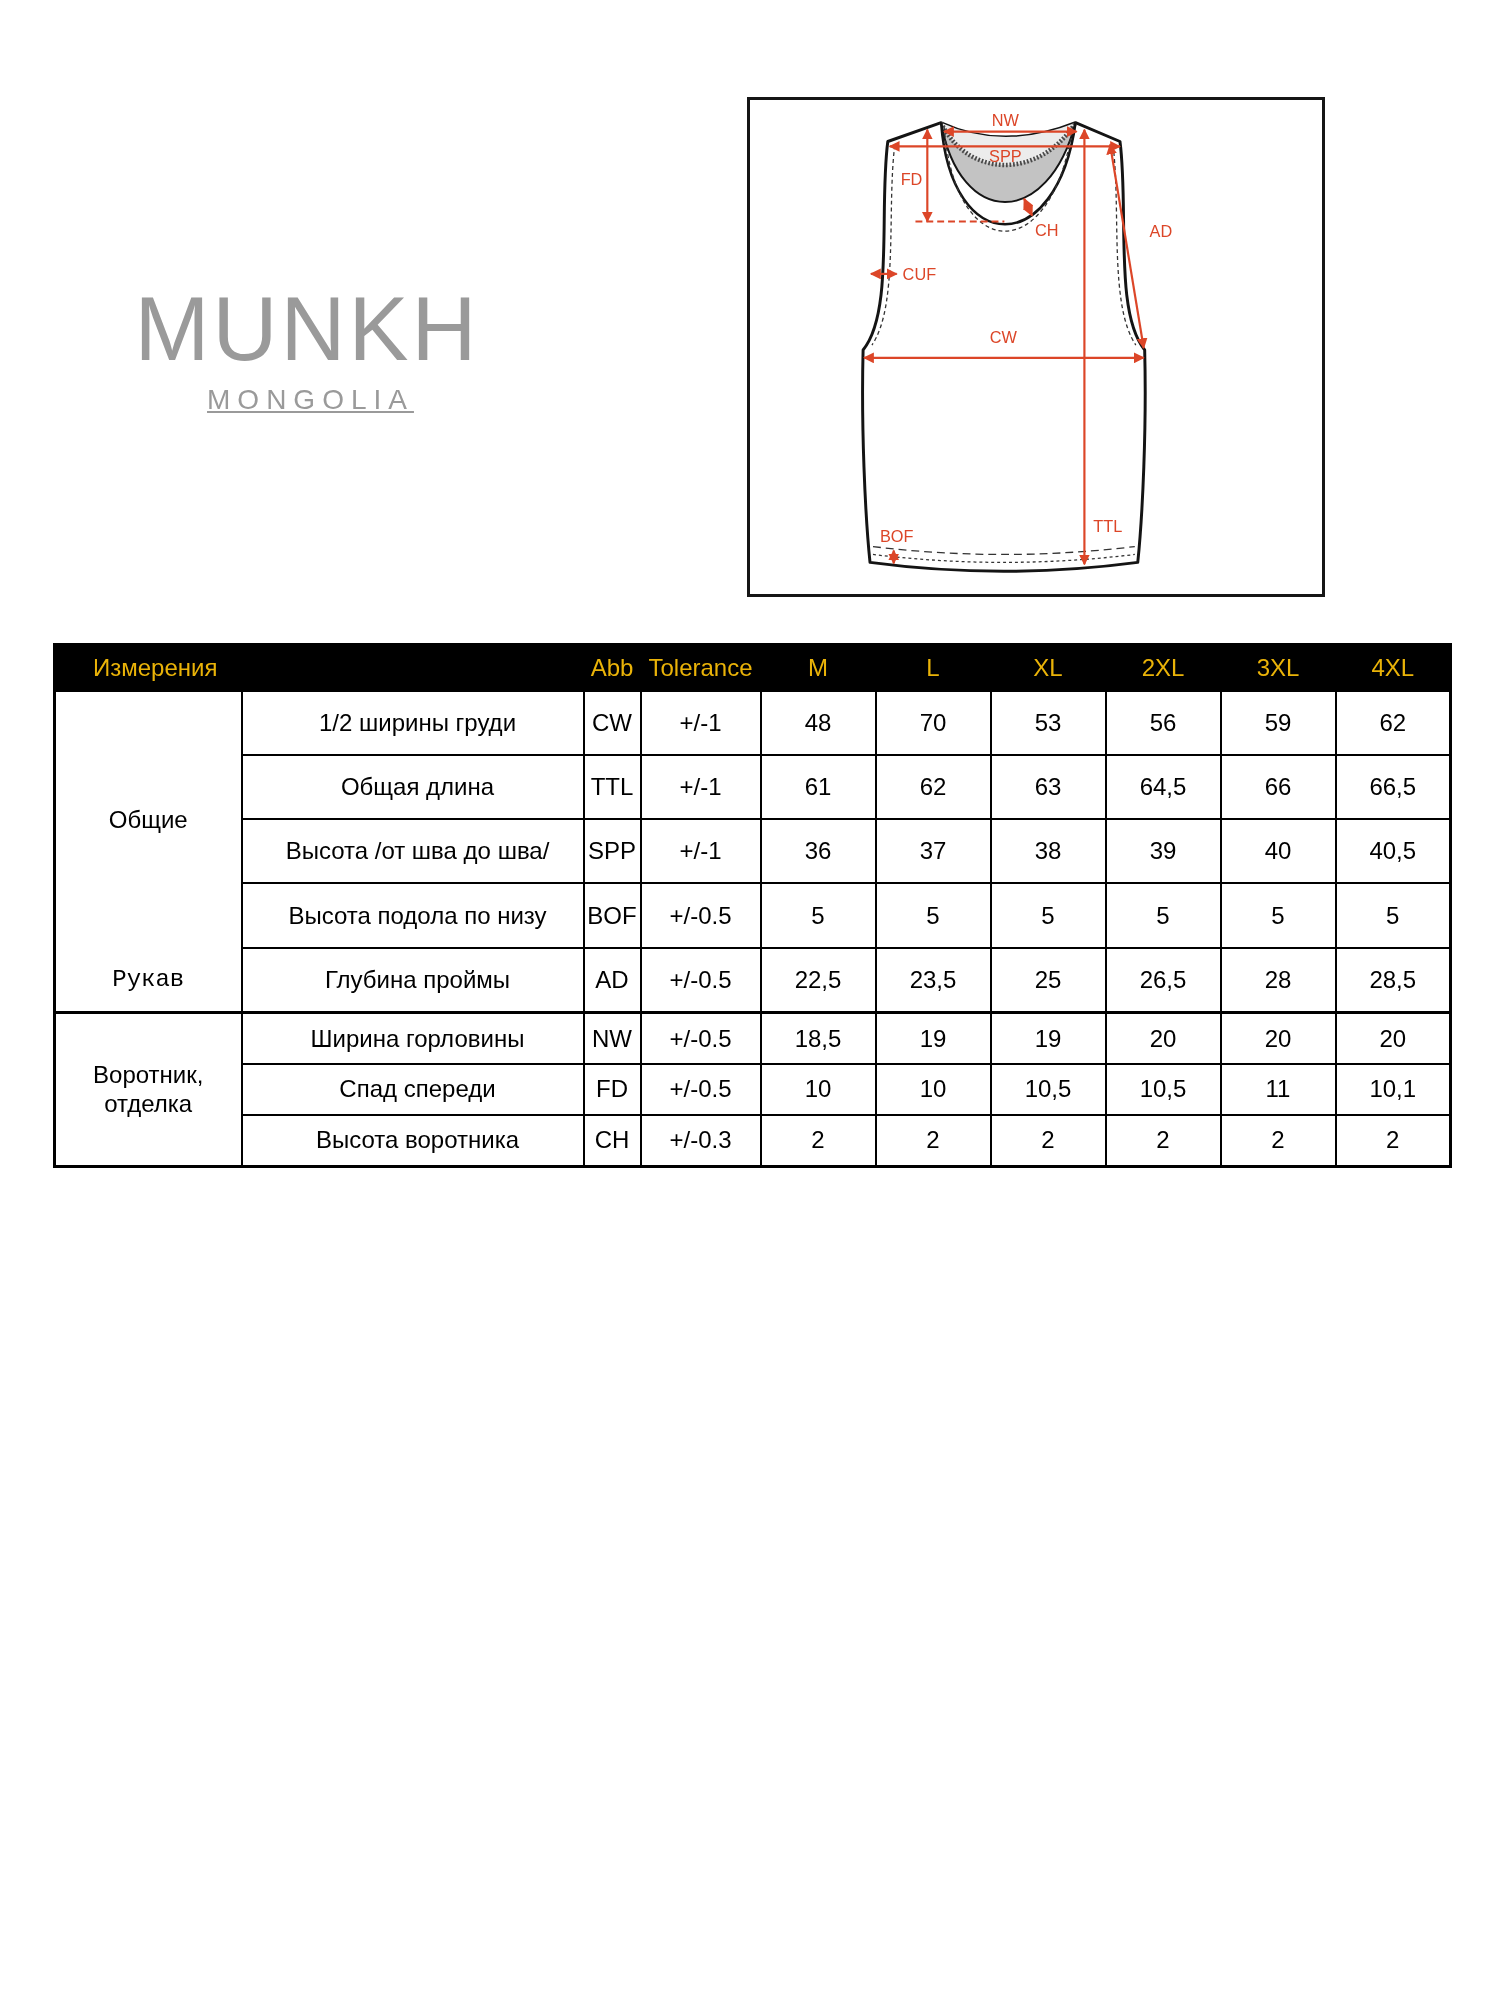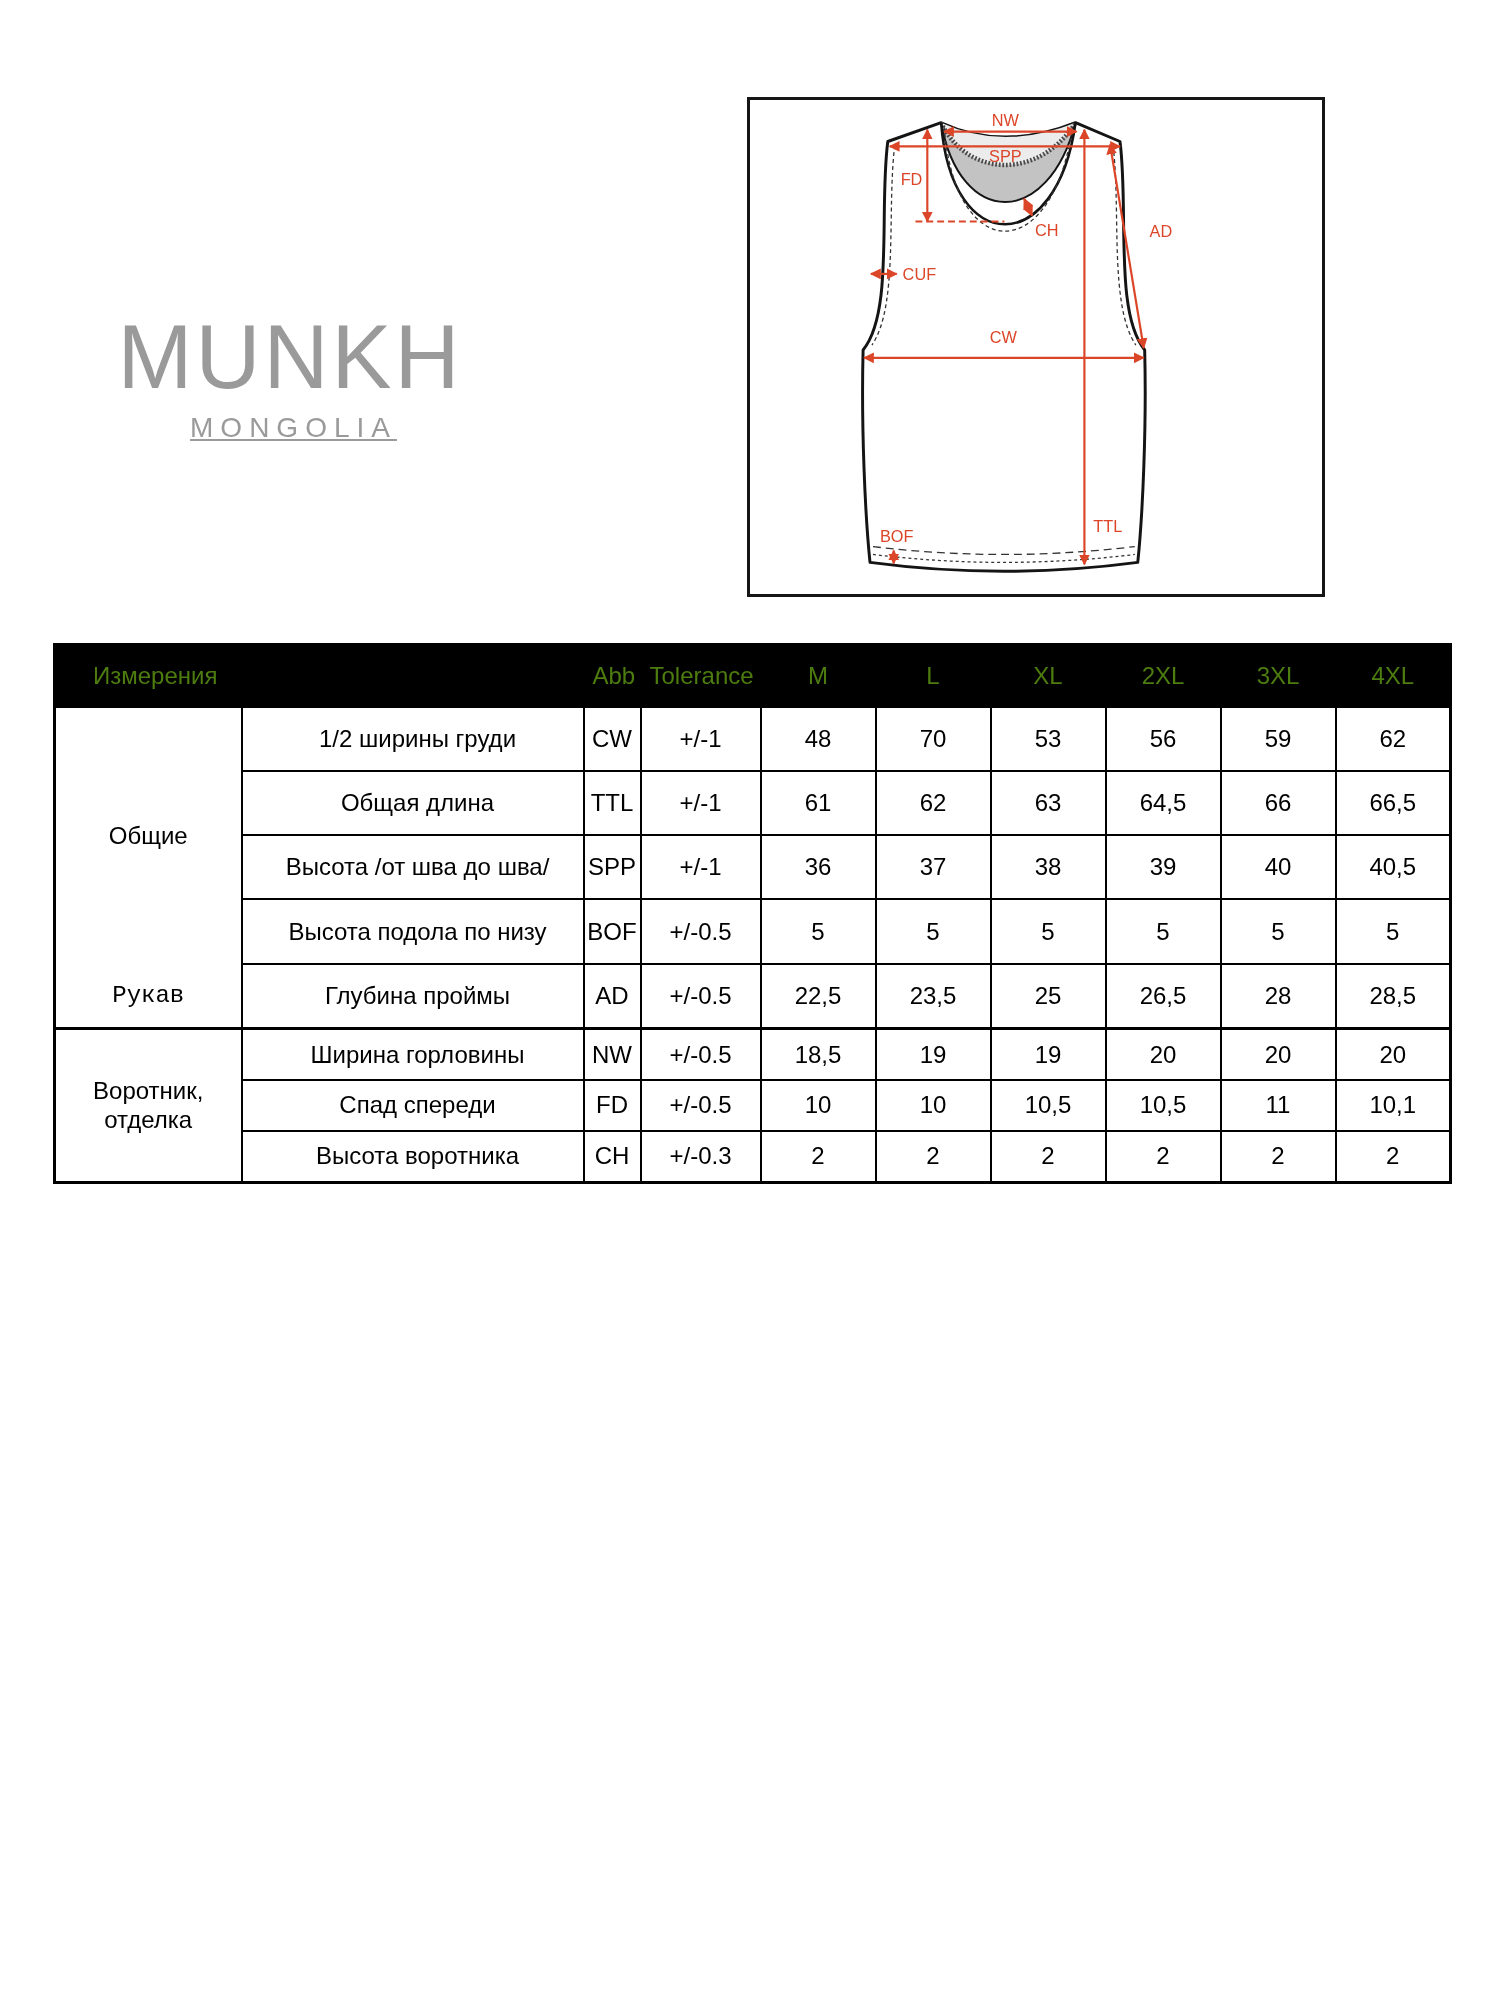--- a/index.html
+++ b/index.html
@@ -1,33 +1,33 @@
 <!DOCTYPE html>
 <html><head>
 <meta charset="utf-8">
 <style>
   html,body{margin:0;padding:0;background:#fff;}
   body{width:1500px;height:2000px;position:relative;font-family:"Liberation Sans",sans-serif;color:#000;}
   .page{position:absolute;inset:0;background:#fff;overflow:hidden;}
 
   
-  .logo{position:absolute;left:109px;top:284px;width:362px;text-align:center;color:#9a9a9a;margin-top:28px;}
+  .logo{position:absolute;left:126px;top:284px;width:362px;text-align:center;color:#9a9a9a;}
   .logo-brand{font-size:90px;line-height:1.0;letter-spacing:3px;font-weight:400;}
   .logo-country{font-size:28px;letter-spacing:7px;margin-top:10px;margin-left:7px;text-decoration:underline;}
 
   
   .diagram{position:absolute;left:747px;top:97px;width:578px;height:500px;border:3px solid #161616;box-sizing:border-box;background:#fff;}
   .diagram svg{position:absolute;left:0;top:0;width:100%;height:100%;}
   .mlabel{fill:#dc4628;font-size:16.5px;font-family:"Liberation Sans",sans-serif;}
 
   
   .table-wrap{position:absolute;left:53px;top:643px;}
   table{border-collapse:collapse;table-layout:fixed;width:1396px;border:3px solid #000;}
   th,td{border:2px solid #000;font-size:24px;font-weight:normal;vertical-align:middle;}
-  thead th{background:#000;color:#4d7c0f;height:44px;text-align:center;padding:8px;}
+  thead th{background:#000;color:#eab308;height:44px;text-align:center;padding:0;}
   th.h-measure{text-align:left;padding-left:37px;}
   td{height:47px;text-align:center;padding:0;}
   td.desc{text-align:center;padding-left:10px;}
   tr.sep td{border-top:3px solid #000;}
   td.group{padding:0;vertical-align:top;}
   .g-wrap{display:flex;flex-direction:column;height:319px;}
   .g-top{flex:4;display:flex;align-items:center;justify-content:center;}
   .g-bot{flex:1;display:flex;align-items:center;justify-content:center;font-family:Liberation Mono, monospace;}
   .g-wrap2{display:flex;flex-direction:column;height:151px;align-items:center;justify-content:center;line-height:1.2;text-align:center;}
 </style>

